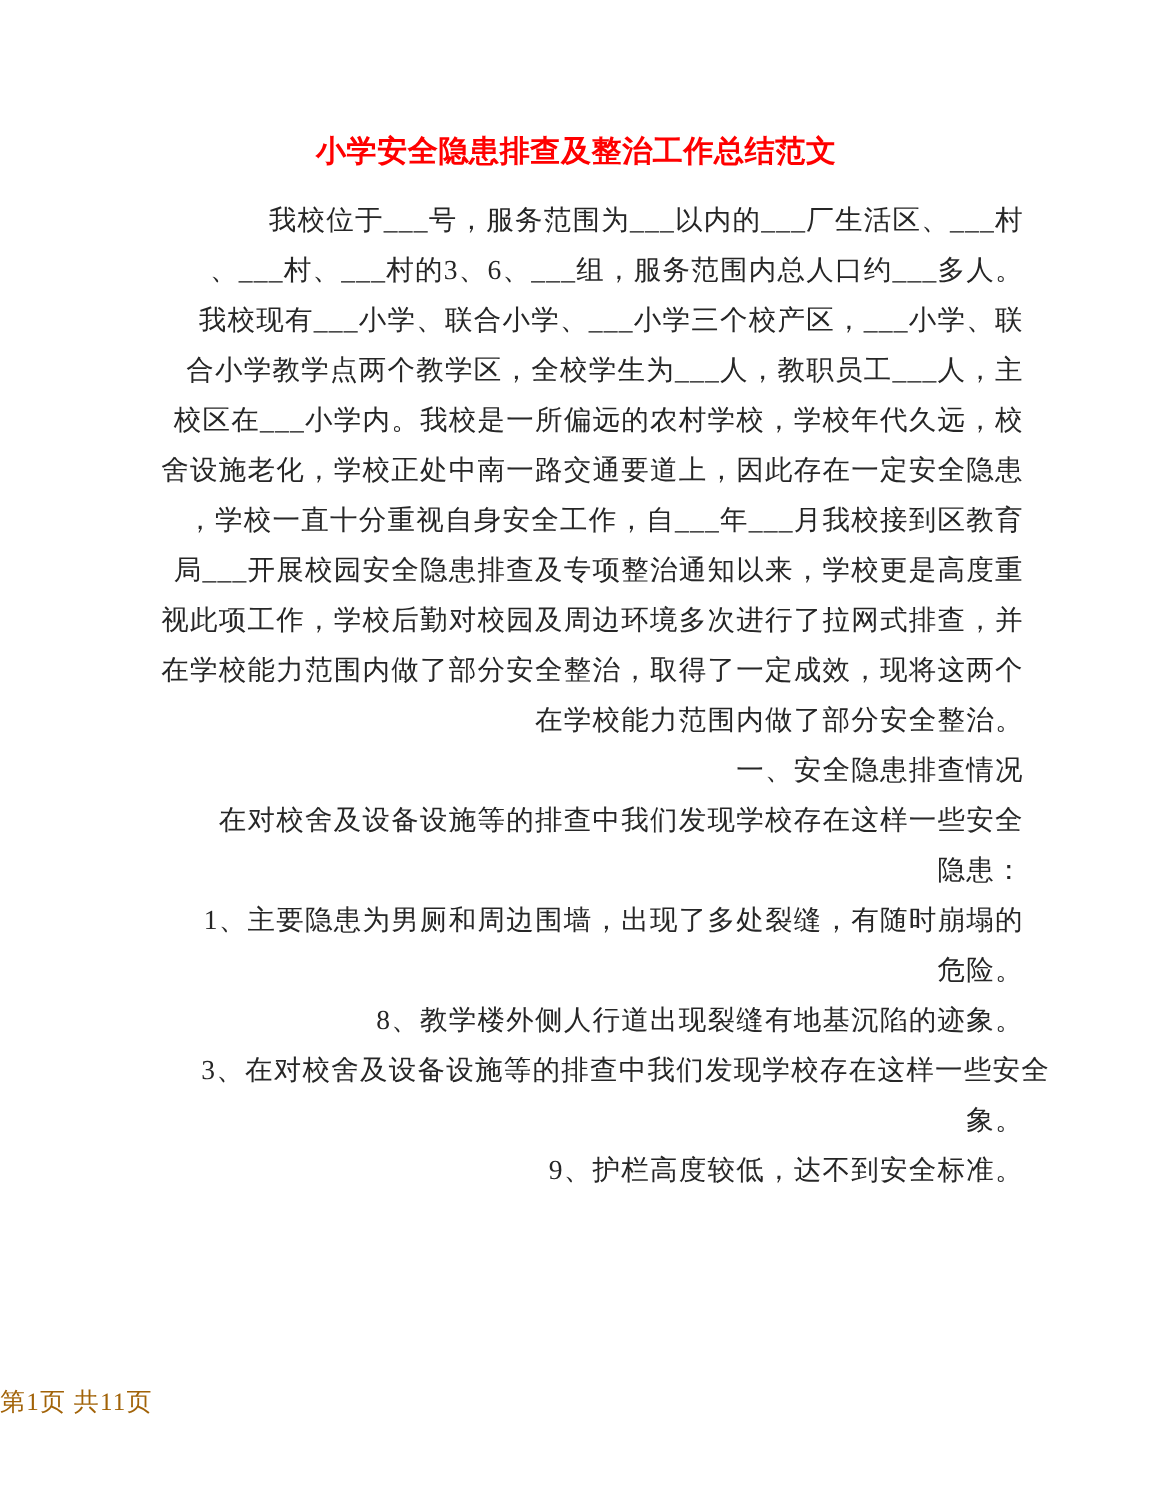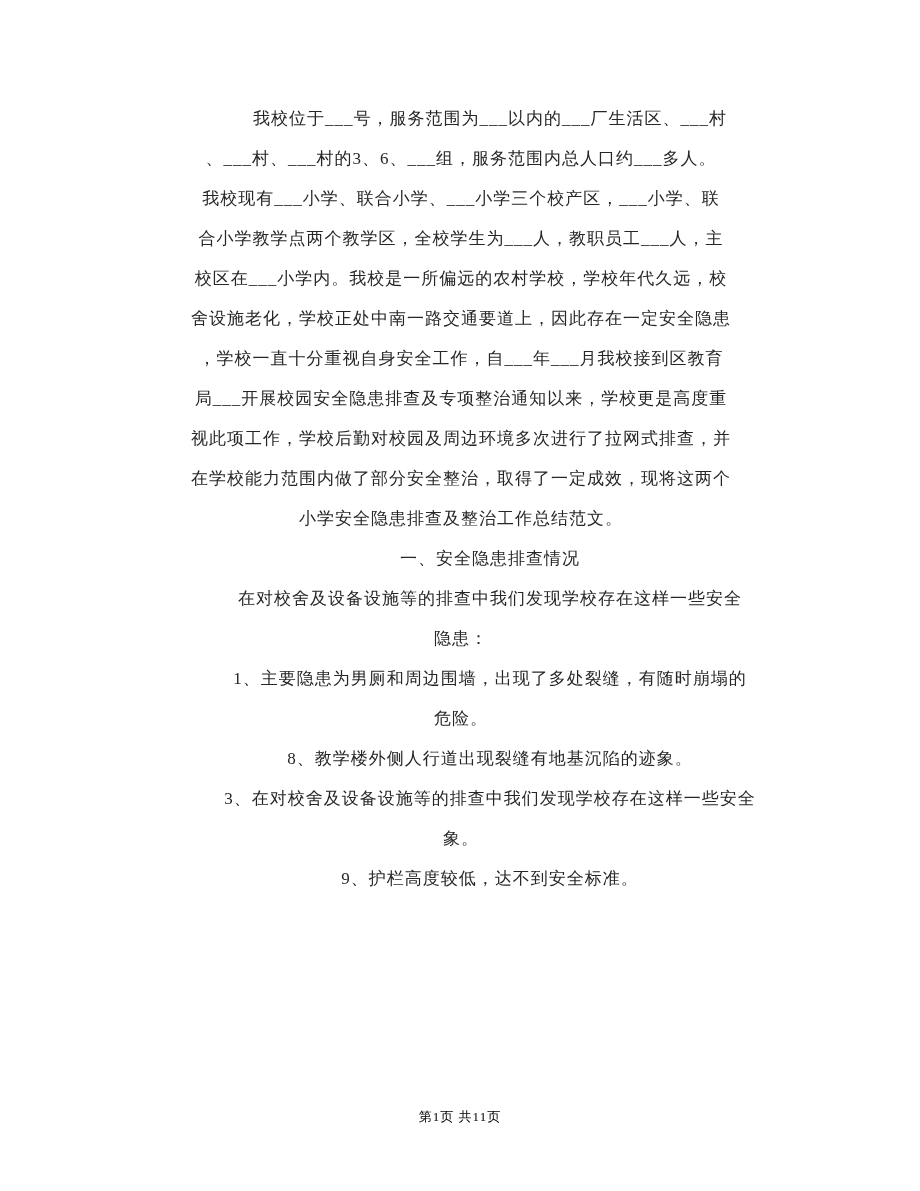--- a/index.html
+++ b/index.html
@@ -21,54 +21,54 @@
     line-height:46px;
     text-align:center;
     font-size:24px;
     font-weight:bold;
     letter-spacing:0.5px;
     white-space:nowrap;
   }
   .line{
     height:40px;
     line-height:40px;
-    font-size:17px;
+    font-size:22px;
     letter-spacing:1px;
     white-space:nowrap;
-    text-align:center;
+    text-align:right;
   }
   .line.indent{padding-left:58px;}
   .bold{font-weight:normal;}
   .page-footer{
     position:absolute;
     left:0;right:0;
     top:1108px;
-    text-align:center;
-    font-size:13px;
+    font-size:20px;
     letter-spacing:1px;
-    color:#000000;
+    color:#a16207;
   }
 </style>
 </head>
 <body>
 
 <div class="page">
   <div class="content">
+    <div class="doc-title" style="color: rgb(255, 0, 0);">小学安全隐患排查及整治工作总结范文</div>
     <div>
         <div class="line indent"><span>我校位于___号，服务范围为___以内的___厂生活区、___村</span></div>
         <div class="line"><span>、___村、___村的3、6、___组，服务范围内总人口约___多人。</span></div>
         <div class="line"><span>我校现有___小学、联合小学、___小学三个校产区，___小学、联</span></div>
         <div class="line"><span>合小学教学点两个教学区，全校学生为___人，教职员工___人，主</span></div>
         <div class="line"><span>校区在___小学内。我校是一所偏远的农村学校，学校年代久远，校</span></div>
         <div class="line"><span>舍设施老化，学校正处中南一路交通要道上，因此存在一定安全隐患</span></div>
         <div class="line"><span>，学校一直十分重视自身安全工作，自___年___月我校接到区教育</span></div>
         <div class="line"><span>局___开展校园安全隐患排查及专项整治通知以来，学校更是高度重</span></div>
         <div class="line"><span>视此项工作，学校后勤对校园及周边环境多次进行了拉网式排查，并</span></div>
         <div class="line"><span>在学校能力范围内做了部分安全整治，取得了一定成效，现将这两个</span></div>
-        <div class="line"><span>小学安全隐患排查及整治工作总结范文。</span></div>
+        <div class="line"><span>在学校能力范围内做了部分安全整治。</span></div>
         <div class="line indent"><span class="bold">一、安全隐患排查情况</span></div>
         <div class="line indent"><span>在对校舍及设备设施等的排查中我们发现学校存在这样一些安全</span></div>
         <div class="line"><span>隐患：</span></div>
         <div class="line indent"><span class="bold">1、</span><span>主要隐患为男厕和周边围墙，出现了多处裂缝，有随时崩塌的</span></div>
         <div class="line"><span>危险。</span></div>
         <div class="line indent"><span class="bold">8、教学楼外侧人行道出现裂缝有地基沉陷的迹象。</span></div>
         <div class="line indent"><span class="bold">3、</span><span>在对校舍及设备设施等的排查中我们发现学校存在这样一些安全</span></div>
         <div class="line"><span>象。</span></div>
         <div class="line indent"><span class="bold">9、护栏高度较低，达不到安全标准。</span></div>
       </div>

